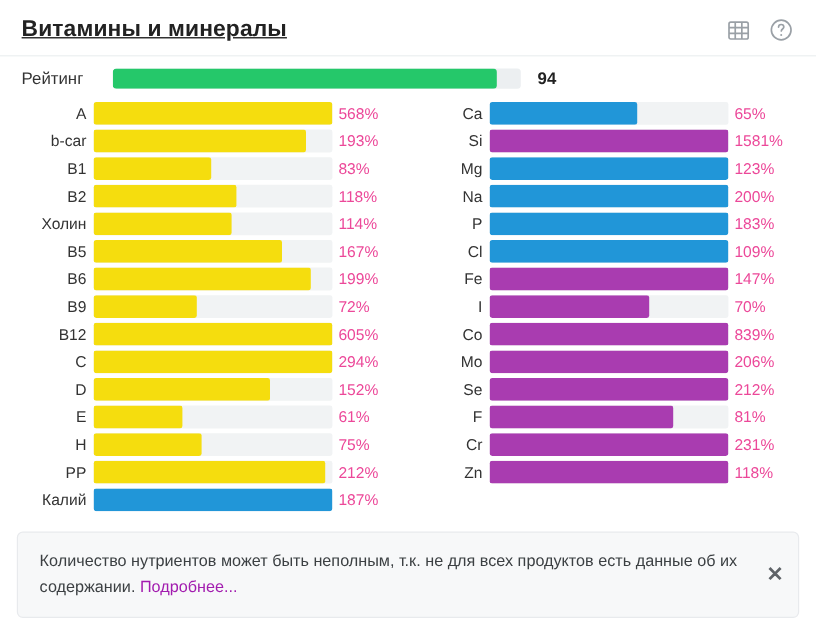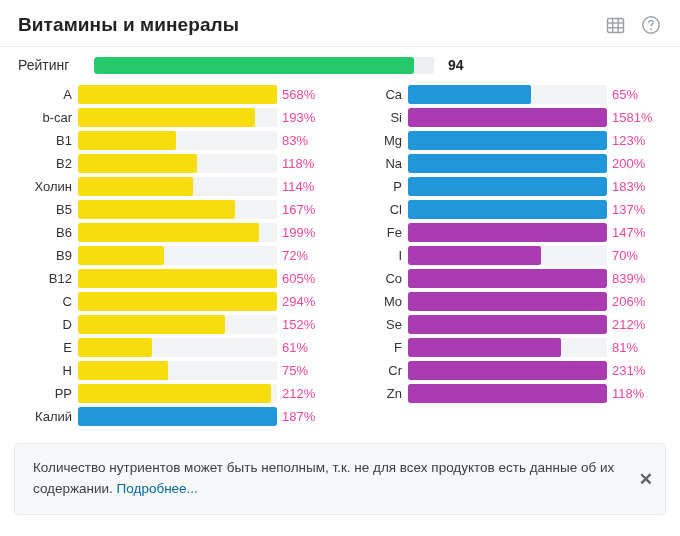--- a/index.html
+++ b/index.html
@@ -21,20 +21,21 @@
     width: 680px;
     background: #ffffff;
   }
   
   .header {
     display: flex;
     align-items: center;
     justify-content: space-between;
     padding: 14px 18px 10px 18px;
     border-bottom: 1px solid #eceff1;
+    text-decoration: underline;
   }
   .header-title {
     font-size: 19px;
     font-weight: bold;
     color: #222;
     letter-spacing: 0.1px;
   }
   .header-icons {
     display: flex;
     align-items: center;
@@ -133,21 +134,21 @@
     background: #f7f8f9;
     border: 1px solid #e8eaed;
     border-radius: 5px;
     padding: 14px 40px 14px 18px;
     position: relative;
     font-size: 13.5px;
     color: #3c4043;
     line-height: 1.55;
   }
   .notice a {
-    color: #0369a1;
+    color: #a21caf;
     text-decoration: none;
     cursor: pointer;
   }
   .notice-close {
     position: absolute;
     right: 12px;
     top: 50%;
     transform: translateY(-50%);
     font-size: 17px;
     color: #5f6368;
@@ -334,21 +335,21 @@
             <div class="bar-track">
               <div class="bar-fill" style="width: 100%; background: rgb(33, 150, 216);"></div>
             </div>
             <div class="bar-value">183%</div>
           </div>
           <div class="bar-row">
             <div class="bar-label">Cl</div>
             <div class="bar-track">
               <div class="bar-fill" style="width: 100%; background: rgb(33, 150, 216);"></div>
             </div>
-            <div class="bar-value">137%</div>
+            <div class="bar-value">109%</div>
           </div>
           <div class="bar-row">
             <div class="bar-label">Fe</div>
             <div class="bar-track">
               <div class="bar-fill" style="width: 100%; background: rgb(169, 60, 176);"></div>
             </div>
             <div class="bar-value">147%</div>
           </div>
           <div class="bar-row">
             <div class="bar-label">I</div>

